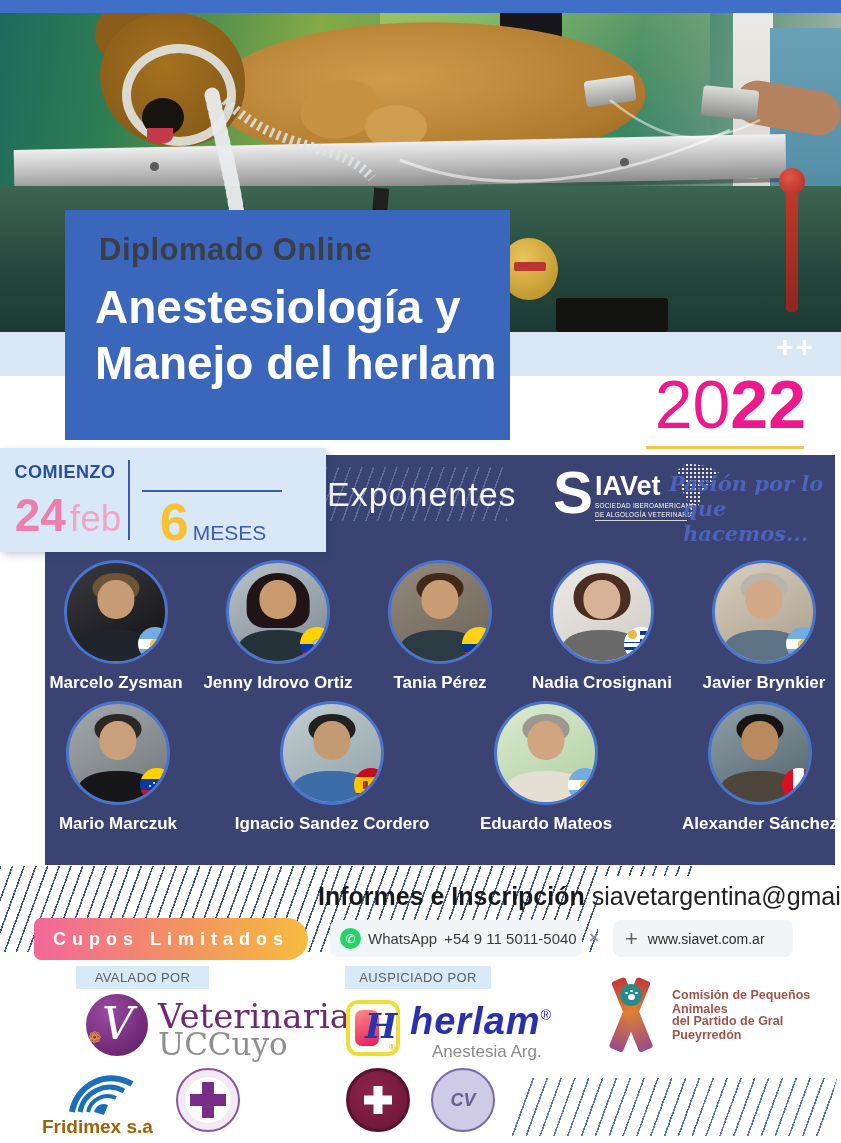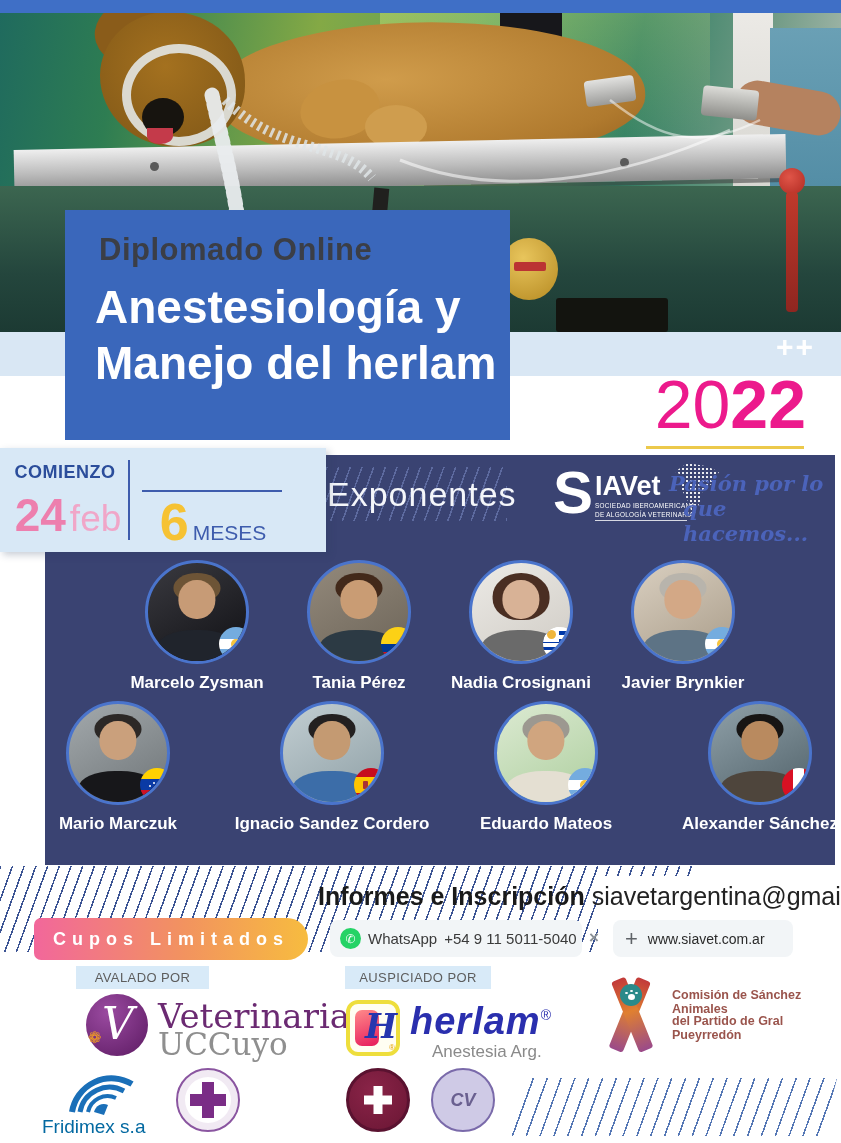--- a/index.html
+++ b/index.html
@@ -174,21 +174,21 @@
   .com-bar.l{left:10px;top:0;transform:rotate(22deg);transform-origin:bottom center;}
   .com-bar.r{right:10px;top:0;transform:rotate(-22deg);transform-origin:bottom center;}
   .com-paw{position:absolute;left:22px;top:10px;width:22px;height:22px;border-radius:50%;background:#2a8a8a;}
   .com-paw::after{content:"";position:absolute;left:8px;top:10px;width:7px;height:6px;border-radius:50%;background:#fff;
     box-shadow:-5px -4px 0 -2px #fff,0 -6px 0 -2px #fff,5px -4px 0 -2px #fff;}
   .com-l1{left:672px;top:988px;color:#9a544c;font-size:12.5px;font-weight:bold;}
   .com-l2{left:672px;top:1014px;color:#9a544c;font-size:12.5px;font-weight:bold;}
 
   
   .fri-svg{left:60px;top:1068px;}
-  .fri-text{left:42px;top:1116px;color:#0369a1;font-size:19px;font-weight:normal;}
+  .fri-text{left:42px;top:1116px;color:#a16207;font-size:19px;font-weight:bold;}
   .seal{top:1068px;width:64px;height:64px;border-radius:50%;box-sizing:border-box;}
   .seal .cross{position:absolute;inset:0;margin:auto;width:36px;height:36px;}
   .seal .cross::before{content:"";position:absolute;left:50%;top:0;width:12px;height:100%;transform:translateX(-50%);background:var(--c);}
   .seal .cross::after{content:"";position:absolute;top:50%;left:0;height:12px;width:100%;transform:translateY(-50%);background:var(--c);}
   .seal1{left:176px;background:#fff;border:2px solid #8a55a0;box-shadow:inset 0 0 0 7px rgba(138,85,160,.12);--c:#7a2d86;}
   .seal2{left:261px;background:#fff;border:2px solid #b05898;--c:#c0579a;}
   .seal2 .cross::before,.seal2 .cross::after{opacity:.55;}
   .seal2 .lt{position:absolute;width:100%;text-align:center;color:#8a2a6a;font-size:10px;font-weight:bold;letter-spacing:6px;}
   .seal2 .lt.t{top:14px;}
   .seal2 .lt.b{bottom:14px;letter-spacing:3px;}
@@ -291,20 +291,29 @@
       <div class="card">
         <div class="portrait v1">
           <div class="ph-hair"></div>
             <div class="ph-head"></div>
             <div class="ph-body"></div>
           <div class="flag" data-country="argentina"></div>
         </div>
         <div class="sp-name">Marcelo Zysman</div>
       </div>
       <div class="card">
+        <div class="portrait v2">
+          <div class="ph-hair"></div>
+            <div class="ph-head"></div>
+            <div class="ph-body"></div>
+          <div class="flag" data-country="ecuador"></div>
+        </div>
+        <div class="sp-name">Jenny Idrovo Ortiz</div>
+      </div>
+      <div class="card">
         <div class="portrait v3">
           <div class="ph-hair"></div>
             <div class="ph-head"></div>
             <div class="ph-body"></div>
           <div class="flag" data-country="colombia"></div>
         </div>
         <div class="sp-name">Tania Pérez</div>
       </div>
       <div class="card">
         <div class="portrait v4">
@@ -399,21 +408,21 @@
     <div class="her-reg">®</div>
   </div>
   <div class="abs her-name"><span>herlam</span><span class="her-sup">®</span></div>
   <div class="abs her-sub">Anestesia Arg.</div>
 
   <div class="abs com-icon">
     <div class="com-bar l"></div>
     <div class="com-bar r"></div>
     <div class="com-paw"></div>
   </div>
-  <div class="abs com-l1">Comisión de Sánchez Animales</div>
+  <div class="abs com-l1">Comisión de Pequeños Animales</div>
   <div class="abs com-l2">del Partido de Gral Pueyrredón</div>
 
   <svg class="abs fri-svg" width="84" height="48" viewBox="0 0 84 48">
     <path d="M12,44 A40,40 0 0 1 72,16" fill="none" stroke="#1a6fb8" stroke-width="6"></path>
     <path d="M20,44 A30,30 0 0 1 64,23" fill="none" stroke="#1a6fb8" stroke-width="5"></path>
     <path d="M28,44 A20,20 0 0 1 56,30" fill="none" stroke="#1a6fb8" stroke-width="4"></path>
     <path d="M34,44 A10,10 0 0 1 48,37 L44,47 Z" fill="#1a6fb8"></path>
   </svg>
   <div class="abs fri-text">Fridimex s.a</div>
 

